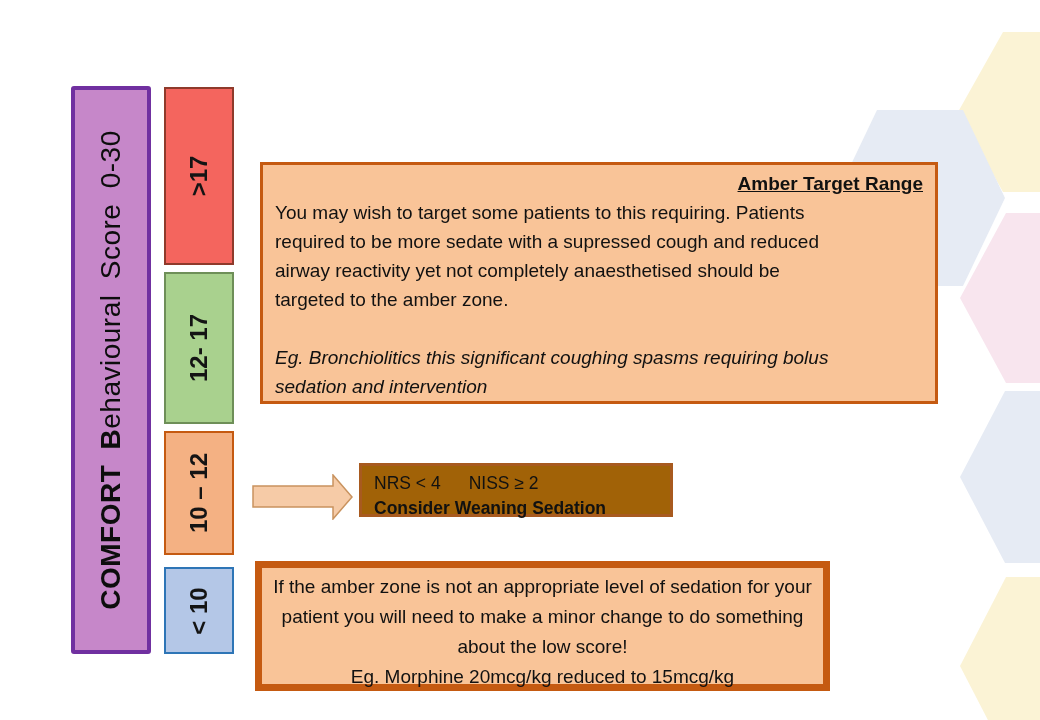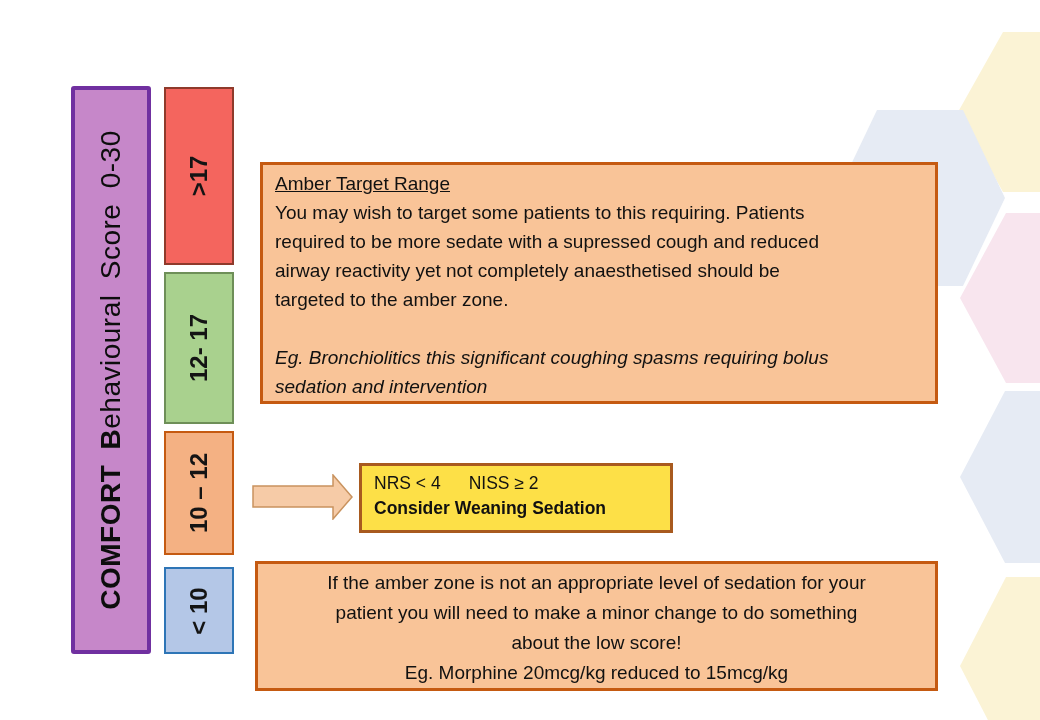--- a/index.html
+++ b/index.html
@@ -63,49 +63,49 @@
   .amber-box {
     left: 260px; top: 162px;
     width: 678px; height: 242px;
     border: 3px solid #C55A11;
     background: #F9C498;
     padding: 4px 12px;
     font-size: 19px;
     line-height: 29px;
   }
   .amber-title {
-    text-align: left;
-    font-weight: normal;
+    text-align: right;
+    font-weight: bold;
     text-decoration: underline;
   }
   .amber-line { text-align: left; }
   .amber-spacer { height: 29px; }
   .italic { font-style: italic; }
 
   
   .arrow-svg { left: 252px; top: 474px; width: 102px; height: 46px; }
 
   
   .nrs-box {
     left: 359px; top: 463px;
-    width: 314px; height: 70px;
+    width: 314px; height: 54px;
     border: 3px solid #A85A1F;
-    background: #fde047;
+    background: #a16207;
     padding: 5px 12px;
     font-size: 17.5px;
     line-height: 25px;
   }
   .nrs-criteria span.crit-gap { margin-left: 28px; }
   .nrs-action { font-weight: bold; }
 
   
   .low-box {
     left: 255px; top: 561px;
-    width: 683px; height: 130px;
-    border: 3px solid #3b82f6;
+    width: 575px; height: 130px;
+    border: 7px solid #3b82f6;
     background: #F9C498;
     padding: 4px 10px;
     font-size: 19px;
     line-height: 30px;
     text-align: center;
   }
 </style>
 </head>
 <body>
 

